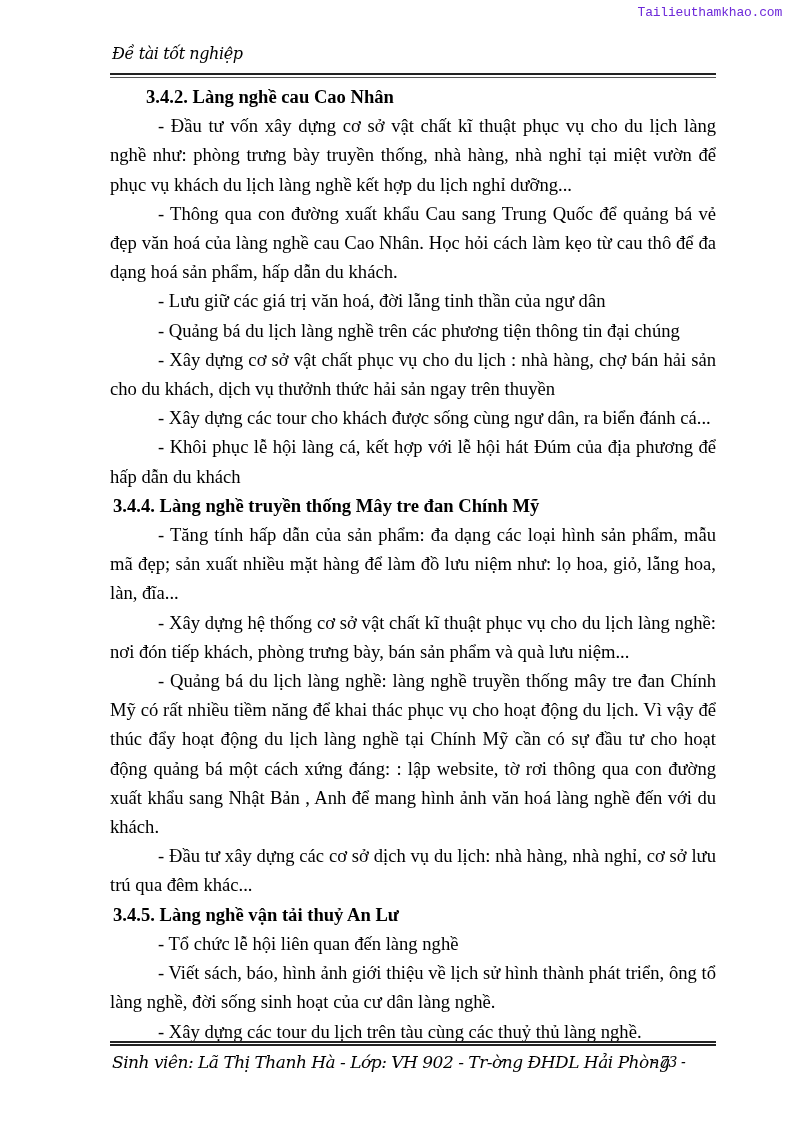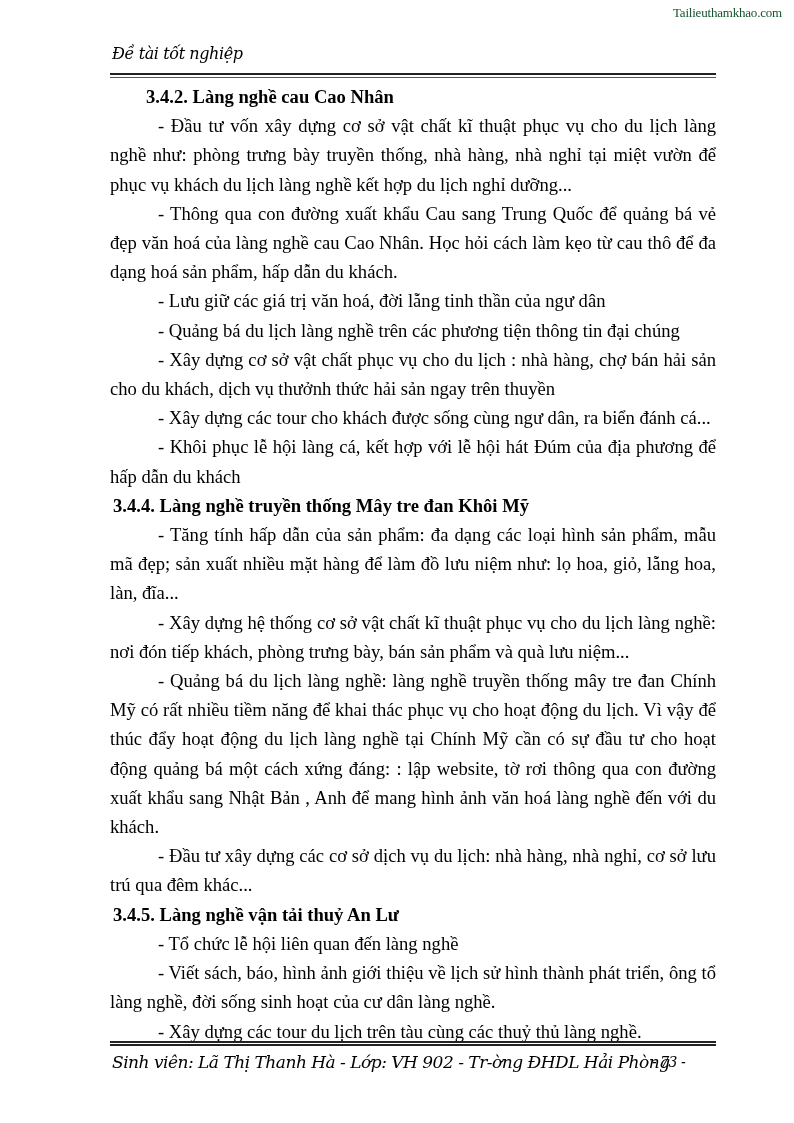--- a/index.html
+++ b/index.html
@@ -1,19 +1,19 @@
 <!DOCTYPE html>
 <html><head>
 <meta charset="utf-8">
 <style>
   html, body { margin: 0; padding: 0; background: #ffffff; }
   body { width: 794px; height: 1123px; position: relative; overflow: hidden; color: #000; }
   .watermark {
     position: absolute; right: 12px; top: 5px;
-    font-family: Liberation Serif, serif; font-size: 13px; color: #14532d;
+    font-family: Liberation Mono, monospace; font-size: 13px; color: #6d28d9;
     letter-spacing: -0.2px;
   }
   .running-head {
     position: absolute; left: 112px; top: 44px;
     font-family: "DejaVu Serif", serif; font-size: 16px; font-style: italic;
     letter-spacing: -0.4px;
   }
   .rule-top {
     position: absolute; left: 110px; top: 73px; width: 606px; height: 5px;
     border-top: 2px solid #222; border-bottom: 1px solid #555; box-sizing: border-box;
@@ -52,21 +52,21 @@
     <p class="indent">- Thông qua con đường xuất khẩu Cau sang Trung Quốc để quảng bá vẻ đẹp văn hoá của làng nghề cau Cao Nhân. Học hỏi cách làm kẹo từ cau thô để đa dạng hoá sản phẩm, hấp dẫn du khách.</p>
   </section>
   <section>
     <p class="indent">- Lưu giữ các giá trị văn hoá, đời lẵng tinh thần của ngư dân</p>
     <p class="indent">- Quảng bá du lịch làng nghề trên các phương tiện thông tin đại chúng</p>
     <p class="indent">- Xây dựng cơ sở vật chất phục vụ cho du lịch : nhà hàng, chợ bán hải sản cho du khách, dịch vụ thưởnh thức hải sản ngay trên thuyền</p>
     <p class="indent">- Xây dựng các tour cho khách được sống cùng ngư dân, ra biển đánh cá...</p>
     <p class="indent">- Khôi phục lễ hội làng cá, kết hợp với lễ hội hát Đúm của địa phương để hấp dẫn du khách</p>
   </section>
   <section>
-    <h3 class="sec">3.4.4. Làng nghề truyền thống Mây tre đan Khôi Mỹ</h3>
+    <h3 class="sec">3.4.4. Làng nghề truyền thống Mây tre đan Chính Mỹ</h3>
     <p class="indent">- Tăng tính hấp dẫn của sản phẩm: đa dạng các loại hình sản phẩm, mẫu mã đẹp; sản xuất nhiều mặt hàng để làm đồ lưu niệm như: lọ hoa, giỏ, lẵng hoa, làn, đĩa...</p>
     <p class="indent">- Xây dựng hệ thống cơ sở vật chất kĩ thuật phục vụ cho du lịch làng nghề: nơi đón tiếp khách, phòng trưng bày, bán sản phẩm và quà lưu niệm...</p>
     <p class="indent">- Quảng bá du lịch làng nghề: làng nghề truyền thống mây tre đan Chính Mỹ có rất nhiều tiềm năng để khai thác phục vụ cho hoạt động du lịch. Vì vậy để thúc đẩy hoạt động du lịch làng nghề tại Chính Mỹ cần có sự đầu tư cho hoạt động quảng bá một cách xứng đáng: : lập website, tờ rơi thông qua con đường xuất khẩu sang Nhật Bản , Anh để mang hình ảnh văn hoá làng nghề đến với du khách.</p>
     <p class="indent">- Đầu tư xây dựng các cơ sở dịch vụ du lịch: nhà hàng, nhà nghỉ, cơ sở lưu trú qua đêm khác...</p>
   </section>
   <section>
     <h3 class="sec">3.4.5. Làng nghề vận tải thuỷ An Lư</h3>
     <p class="indent">- Tổ chức lễ hội liên quan đến làng nghề</p>
     <p class="indent">- Viết sách, báo, hình ảnh giới thiệu về lịch sử hình thành phát triển, ông tổ làng nghề, đời sống sinh hoạt của cư dân làng nghề.</p>
     <p class="indent">- Xây dựng các tour du lịch trên tàu cùng các thuỷ thủ làng nghề.</p>

